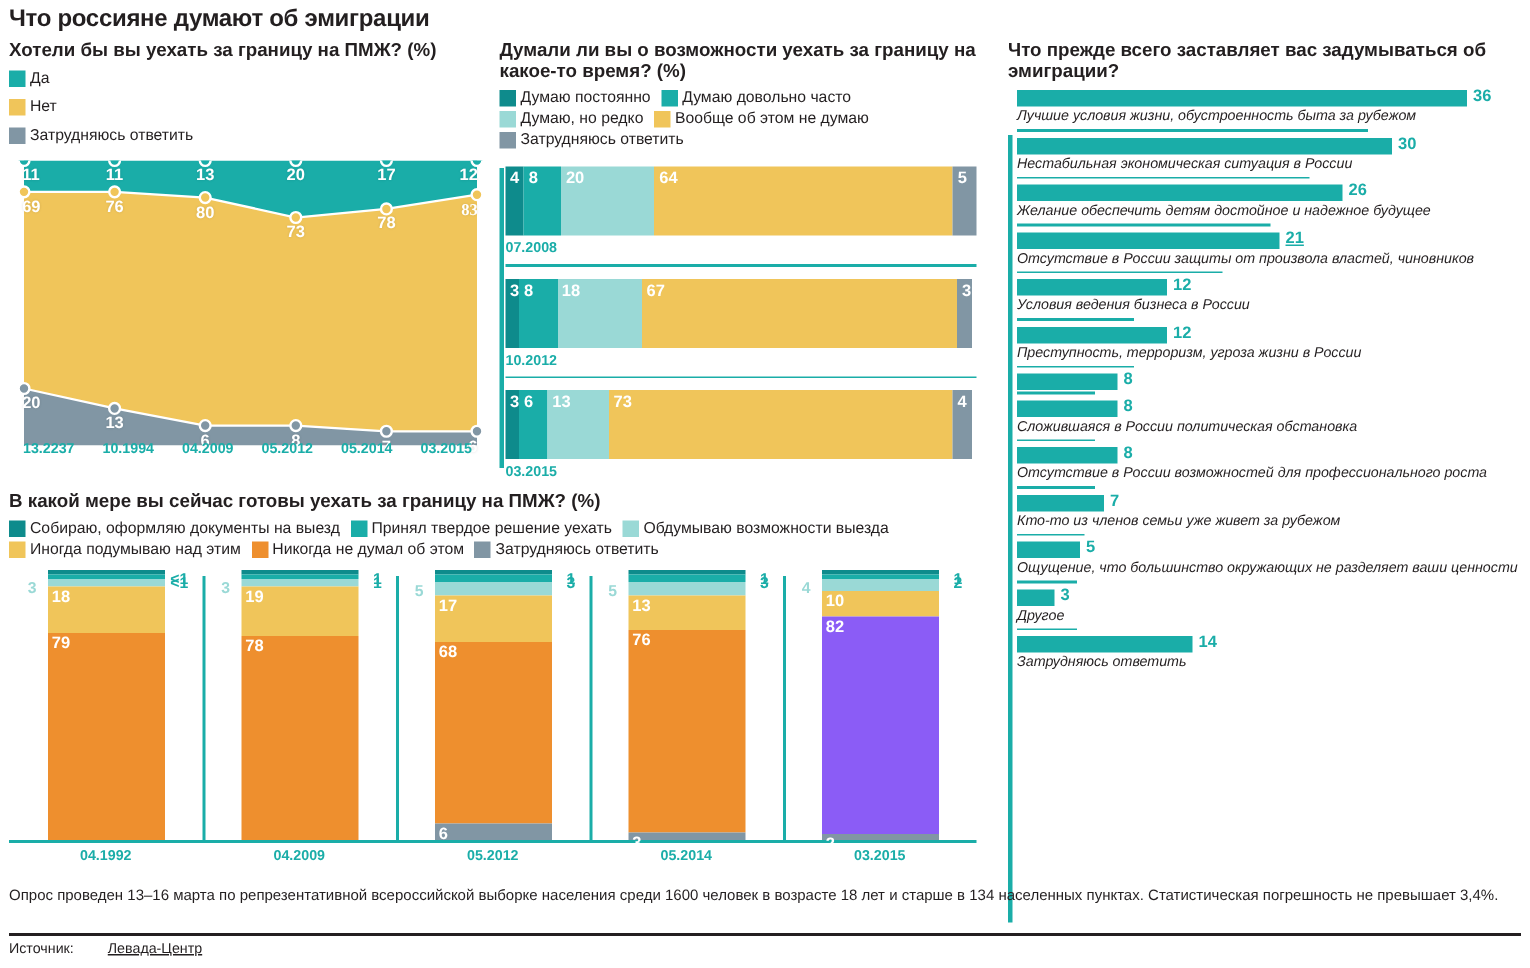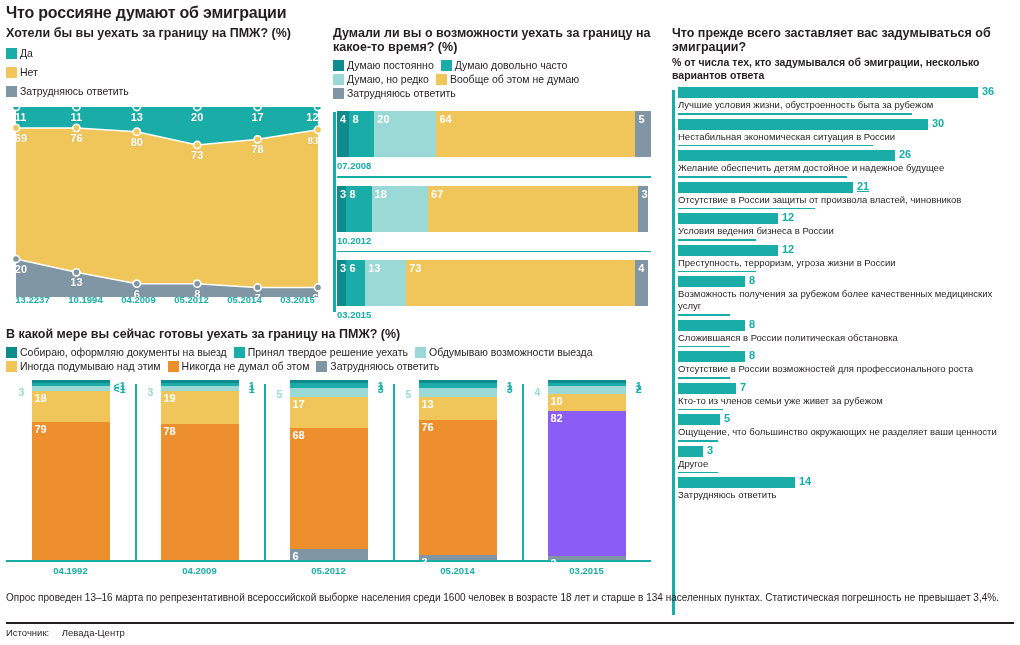--- a/index.html
+++ b/index.html
@@ -80,20 +80,21 @@
   .rbar-item { margin-left: 6px; }
   .rbar-row { position: relative; height: 11px; margin-bottom: 1px; }
   .rbar { height: 11px; background: #1aada8; }
   .rbar-val {
     position: absolute; top: -2px;
     font-size: 11px; font-weight: bold; color: #1aada8;
   }
   .rbar-label {
     font-size: 9.5px; line-height: 12px; color: #231f20;
     padding-bottom: 2px;
+    font-style: italic;
   }
   .rbar-sep { height: 1.5px; background: #1aada8; margin-bottom: 4px; }
 
   
   #col4 { position: absolute; left: 6px; top: 327px; width: 645px; }
   #vwrap { position: relative; height: 180px; margin-top: 6px; display: flex; }
   .vcol-slot { flex: 1 1 0; position: relative; display: flex; justify-content: center; }
   .vcol { width: 78px; position: relative; display: flex; flex-direction: column; justify-content: flex-end; height: 100%; }
   .vseg { position: relative; width: 100%; }
   .vseg .inlab {
@@ -117,21 +118,21 @@
   #footnote {
     position: absolute; left: 6px; top: 592px; width: 1008px;
     font-size: 10px; line-height: 12.5px; color: #231f20;
   }
   #src-rule { position: absolute; left: 6px; top: 622px; width: 1008px; height: 2px; background: #231f20; }
   #source {
     position: absolute; left: 6px; top: 627px;
     font-size: 9.5px; color: #231f20;
   }
   #source b { font-weight: normal; }
-  #source .src-name { margin-left: 10px; }
+  #source .src-name { margin-left: 20px; text-decoration: underline; }
 </style>
 </head>
 <body>
 
 <div class="main-title">Что россияне думают об эмиграции</div>
 
 <div id="col1">
   <div class="col-title">Хотели бы вы уехать за границу на ПМЖ? (%)</div>
   <div class="legend">
     <div class="lg">
@@ -296,21 +297,20 @@
             <span>4</span>
           </div>
         </div>
         <div class="hbar-date">03.2015</div>
       </div>
     </div>
 </div>
 
 <div id="col3">
   <div class="col-title">Что прежде всего заставляет вас задумываться об эмиграции?</div>
-  <div class="col-sub" style="margin-top:2px">% от числа тех, кто задумывался об эмиграции, несколько вариантов ответа</div>
   <div class="spine"></div>
   <div id="rbars" style="margin-top:6px">
       <div class="rbar-item">
         <div class="rbar-row">
           <div class="rbar" style="width: 300px; background: rgb(26, 173, 168);"></div>
           <div class="rbar-val" style="left: 304px;">36</div>
         </div>
         <div class="rbar-label">Лучшие условия жизни, обустроенность быта за рубежом</div>
         <div class="rbar-sep" style="width: 234px;"></div>
       </div>
@@ -352,21 +352,20 @@
           <div class="rbar-val" style="left: 104px;">12</div>
         </div>
         <div class="rbar-label">Преступность, терроризм, угроза жизни в России</div>
         <div class="rbar-sep" style="width: 78px;"></div>
       </div>
       <div class="rbar-item">
         <div class="rbar-row">
           <div class="rbar" style="width: 67px; background: rgb(26, 173, 168);"></div>
           <div class="rbar-val" style="left: 71px;">8</div>
         </div>
-        <div class="rbar-label">Возможность получения за рубежом более качественных медицинских услуг</div>
         <div class="rbar-sep" style="width: 52px;"></div>
       </div>
       <div class="rbar-item">
         <div class="rbar-row">
           <div class="rbar" style="width: 67px; background: rgb(26, 173, 168);"></div>
           <div class="rbar-val" style="left: 71px;">8</div>
         </div>
         <div class="rbar-label">Сложившаяся в России политическая обстановка</div>
         <div class="rbar-sep" style="width: 52px;"></div>
       </div>

